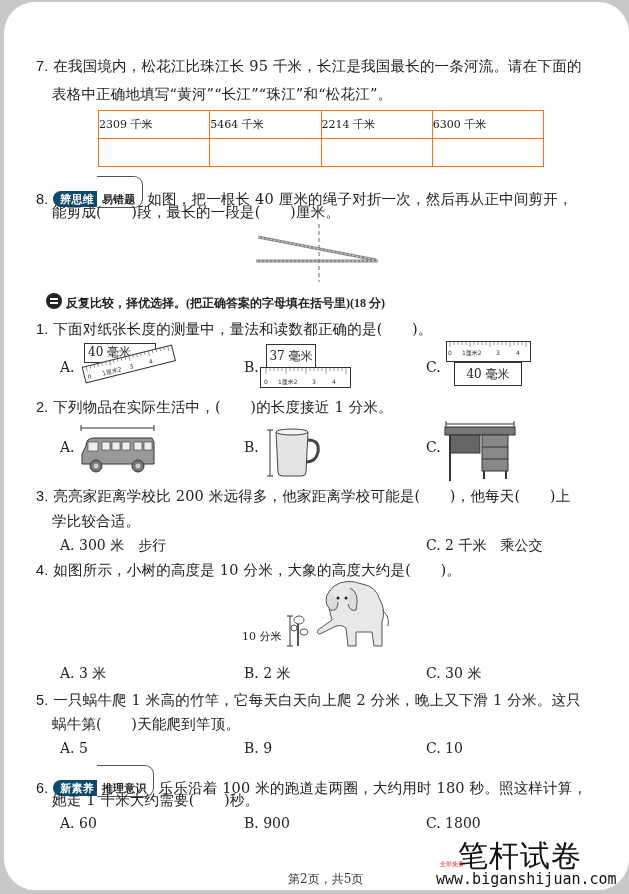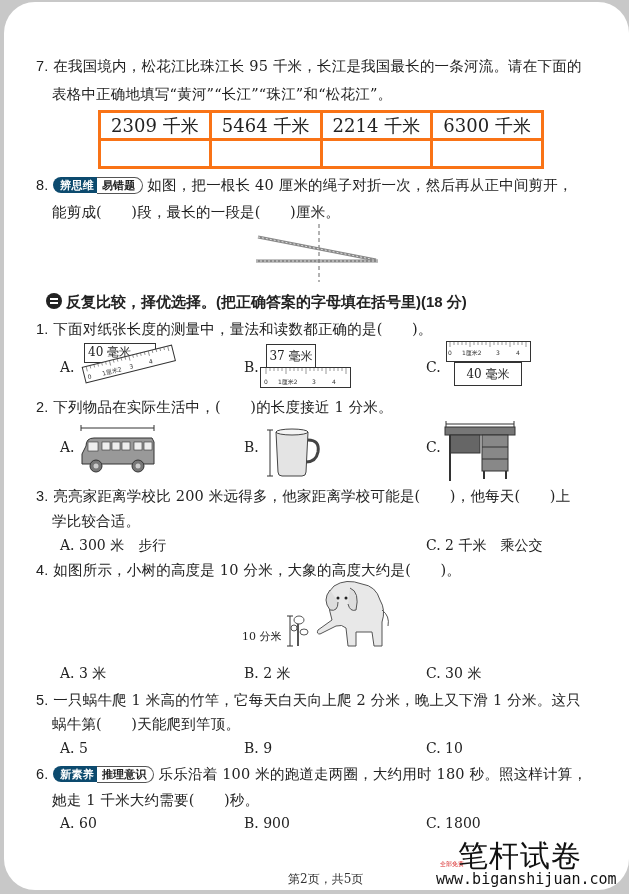--- a/index.html
+++ b/index.html
@@ -4,25 +4,25 @@
 <style>
   * { box-sizing: border-box; margin: 0; padding: 0; }
   html, body { width: 629px; height: 894px; overflow: hidden; background: #c8c8c8; }
   body { font-family: "DejaVu Serif", "Liberation Serif", serif; color: #222; position: relative; }
   .page { position: absolute; left: 4px; top: 2px; width: 625px; height: 888px; background: #fff; border-radius: 31px; }
   .abs { position: absolute; white-space: nowrap; }
   .q { font-size: 14.5px; letter-spacing: 0.2px; }
   .num { font-family: "Liberation Sans", "DejaVu Sans", sans-serif; }
   .opt { font-size: 14px; }
   table.rivers { position: absolute; left: 94px; top: 108px; width: 446px; border-collapse: collapse; }
-  table.rivers td { border: 3px solid #f97316; height: 28px; width: 25%; text-align: center; font-size: 18px; }
+  table.rivers td { border: 1px solid #f97316; height: 28px; width: 25%; font-size: 11px; }
   .tag { display: inline-block; font-family: "DejaVu Sans", sans-serif; font-size: 11px; font-weight: bold; border-radius: 9px; vertical-align: 1px; }
   .tag-dark { background: #0c4a6e; color: #fff; padding: 1px 6px 0 7px; border-radius: 9px 0 0 9px; }
-  .tag-light { background: #fff; color: #222; border: 1.2px solid #555; border-left: none; padding: 0 6px 0 5px; border-radius: 0 9px 9px 0; margin-left: -3px; }
-  .section-title { font-family: Liberation Sans, sans-serif; font-size: 15px; font-weight: bold; text-align: center; }
+  .tag-light { background: #fff; color: #222; border: 1.2px solid #555; border-left: none; padding: 15px 6px 0 5px; border-radius: 0 9px 9px 0; margin-left: -3px; }
+  .section-title { font-family: Liberation Serif, serif; font-size: 12px; font-weight: bold; text-align: center; }
   .sec-icon { display: inline-block; width: 16px; height: 16px; border-radius: 50%; background: #222; position: relative; vertical-align: -2px; margin-right: 4px; }
   .sec-icon::before, .sec-icon::after { content: ""; position: absolute; left: 4px; width: 8px; height: 1.6px; background: #fff; }
   .sec-icon::before { top: 5px; } .sec-icon::after { top: 9px; }
   .footer { font-size: 12px; color: #333; }
   .logo-cn { font-family: "DejaVu Sans", sans-serif; font-size: 30px; color: #111; letter-spacing: 1px; }
   .logo-url { font-family: "DejaVu Sans Mono", "Liberation Mono", monospace; font-size: 15px; color: #111; }
   .logo-free { font-family: "DejaVu Sans", sans-serif; font-size: 6px; color: #d62020; }
   .ruler-box { border: 1px solid #333; background: #fff; font-size: 12px; text-align: center; }
 </style>
 </head>

